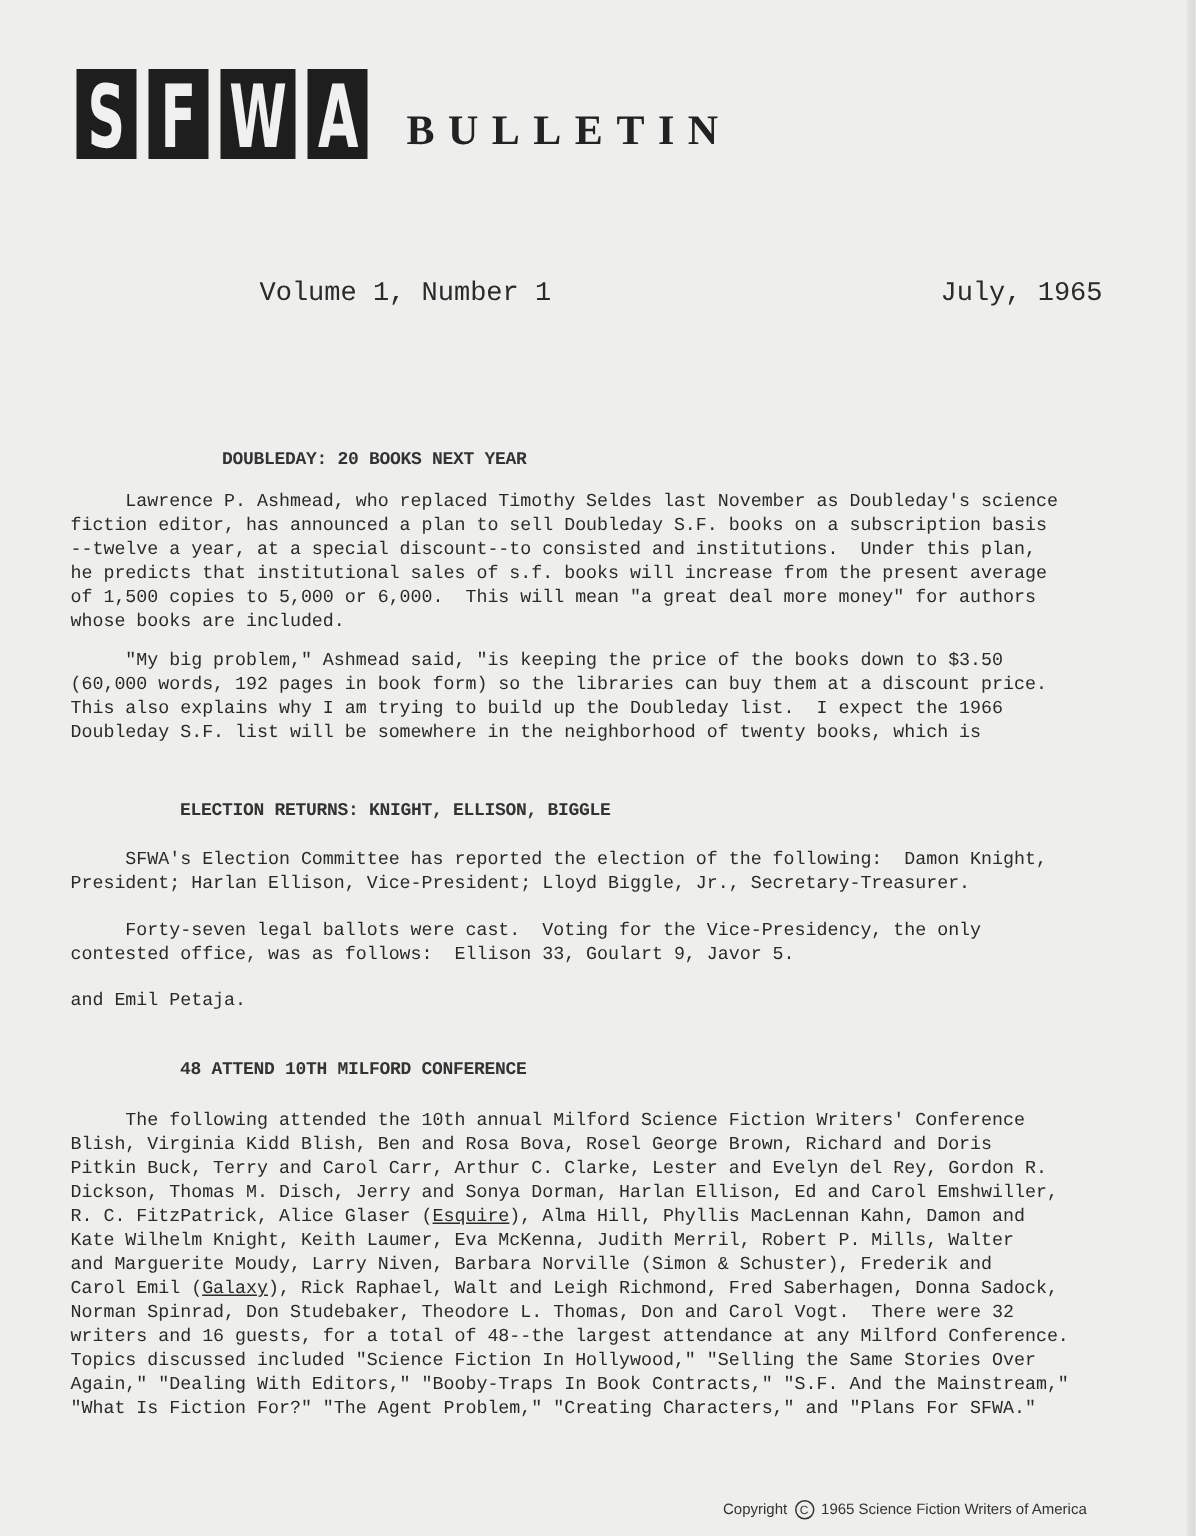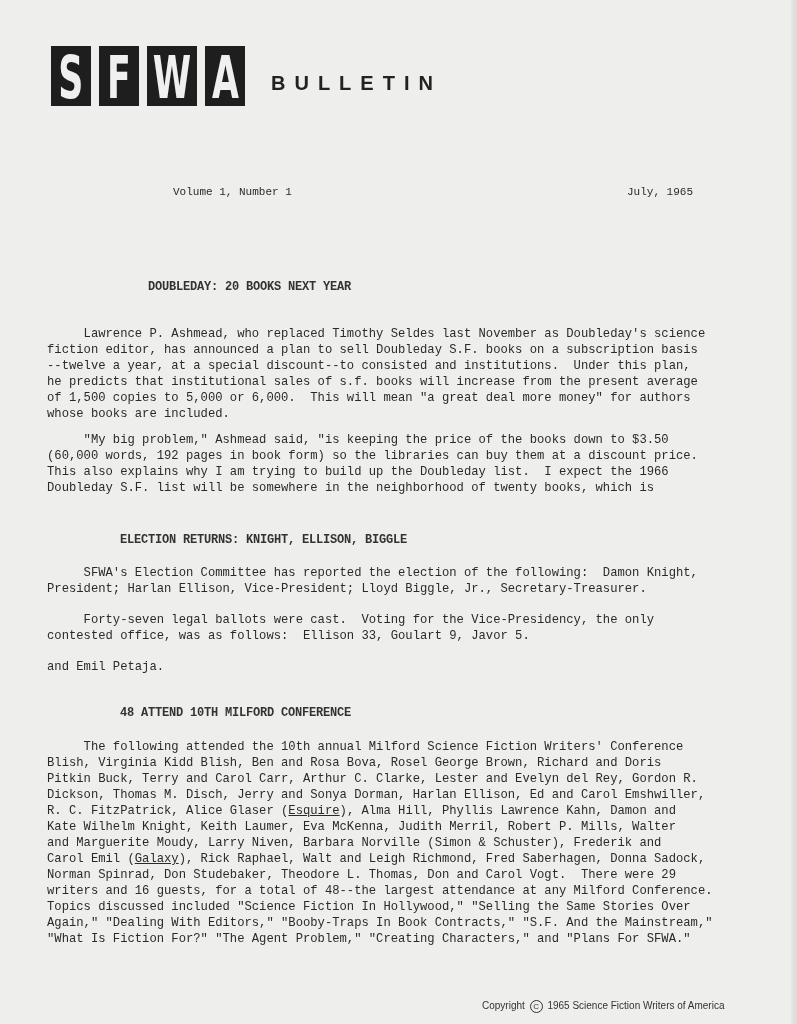--- a/index.html
+++ b/index.html
@@ -15,24 +15,24 @@
   .logo-wrap { display:flex; gap:8px; }
   .logo-cell { width:40px; height:60px; background:#1e1e1e; overflow:hidden; display:flex; justify-content:center; }
   .logo-cell.wide { width:50px; }
   .logo-cell span {
     display:block; color:#f0f0f0;
     font-family:"DejaVu Sans", "Liberation Sans", sans-serif; font-weight:bold;
     font-size:58px; line-height:64px; transform:scaleX(0.6);
   }
   .bulletin {
     position:absolute; left:271px; top:72px;
-    font-family:Liberation Sans, sans-serif; font-weight:bold;
-    font-size:20px; letter-spacing:9px; color:#222;
+    font-family:Liberation Serif, serif; font-weight:bold;
+    font-size:28px; letter-spacing:9px; color:#222;
   }
-  .issue { position:absolute; top:186px; font-size:11px; }
+  .issue { position:absolute; top:186px; font-size:18px; }
   .issue.vol { left:173px; }
   .issue.date { left:627px; }
   .hd { position:absolute; left:120px; font-size:12px; font-weight:bold; color:#333; letter-spacing:-0.2px; }
   .para { position:absolute; left:47px; width:725px; font-size:12.2px; line-height:16px; text-align:left; }
   .line { display:block; white-space:pre; }
   .u { text-decoration:underline; }
   .copyright {
     position:absolute; left:482px; top:1000px;
     font-family:"Liberation Sans", "DejaVu Sans", sans-serif; font-size:10px; color:#333;
   }
@@ -58,21 +58,21 @@
       <div class="logo-cell">
           <span>A</span>
         </div>
     </div>
   </div>
   <div class="bulletin">BULLETIN</div>
 
   <div class="issue vol">Volume 1, Number 1</div>
   <div class="issue date">July, 1965</div>
 
-  <div class="hd" style="top:280px;padding-left:28px;">DOUBLEDAY:  20 BOOKS NEXT YEAR</div>
+  <div class="hd" style="top:299px;padding-left:28px;">DOUBLEDAY:  20 BOOKS NEXT YEAR</div>
   <div class="para" style="top:326px;">
     <span class="line">     Lawrence P. Ashmead, who replaced Timothy Seldes last November as Doubleday's science</span>
     <span class="line">fiction editor, has announced a plan to sell Doubleday S.F. books on a subscription basis</span>
     <span class="line">--twelve a year, at a special discount--to consisted and institutions.  Under this plan,</span>
     <span class="line">he predicts that institutional sales of s.f. books will increase from the present average</span>
     <span class="line">of 1,500 copies to 5,000 or 6,000.  This will mean "a great deal more money" for authors</span>
     <span class="line">whose books are included.</span>
   </div>
   <div class="para" style="top:432px;">
     <span class="line">     "My big problem," Ashmead said, "is keeping the price of the books down to $3.50</span>
@@ -93,25 +93,25 @@
   <div class="para" style="top:659px;">
     <span class="line">and Emil Petaja.</span>
   </div>
 
   <div class="hd" style="top:706px;">48 ATTEND 10TH MILFORD CONFERENCE</div>
   <div class="para" style="top:739px;">
     <span class="line">     The following attended the 10th annual Milford Science Fiction Writers' Conference</span>
     <span class="line">Blish, Virginia Kidd Blish, Ben and Rosa Bova, Rosel George Brown, Richard and Doris</span>
     <span class="line">Pitkin Buck, Terry and Carol Carr, Arthur C. Clarke, Lester and Evelyn del Rey, Gordon R.</span>
     <span class="line">Dickson, Thomas M. Disch, Jerry and Sonya Dorman, Harlan Ellison, Ed and Carol Emshwiller,</span>
-    <span class="line"><span>R. C. FitzPatrick, Alice Glaser (</span><span class="u">Esquire</span><span>), Alma Hill, Phyllis Lawrence Kahn, Damon and</span></span>
+    <span class="line"><span>R. C. FitzPatrick, Alice Glaser (</span><span class="u">Esquire</span><span>), Alma Hill, Phyllis MacLennan Kahn, Damon and</span></span>
     <span class="line">Kate Wilhelm Knight, Keith Laumer, Eva McKenna, Judith Merril, Robert P. Mills, Walter</span>
     <span class="line">and Marguerite Moudy, Larry Niven, Barbara Norville (Simon &amp; Schuster), Frederik and</span>
     <span class="line"><span>Carol Emil (</span><span class="u">Galaxy</span><span>), Rick Raphael, Walt and Leigh Richmond, Fred Saberhagen, Donna Sadock,</span></span>
-    <span class="line">Norman Spinrad, Don Studebaker, Theodore L. Thomas, Don and Carol Vogt.  There were 29</span>
+    <span class="line">Norman Spinrad, Don Studebaker, Theodore L. Thomas, Don and Carol Vogt.  There were 32</span>
     <span class="line">writers and 16 guests, for a total of 48--the largest attendance at any Milford Conference.</span>
     <span class="line">Topics discussed included "Science Fiction In Hollywood," "Selling the Same Stories Over</span>
     <span class="line">Again," "Dealing With Editors," "Booby-Traps In Book Contracts," "S.F. And the Mainstream,"</span>
     <span class="line">"What Is Fiction For?" "The Agent Problem," "Creating Characters," and "Plans For SFWA."</span>
   </div>
 
   <div class="copyright">
     <span>Copyright</span>
     <span class="c">C</span>
     <span>1965 Science Fiction Writers of America</span>

